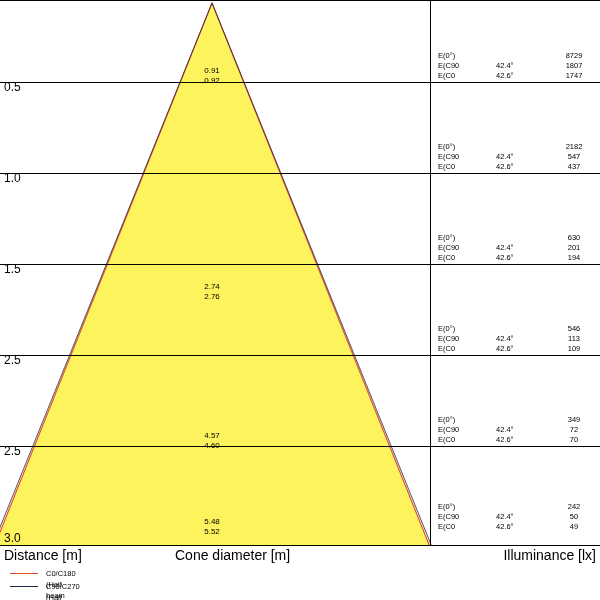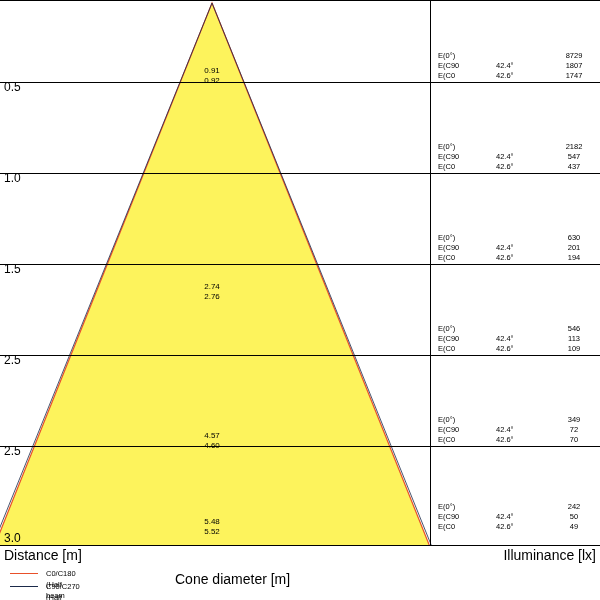--- a/index.html
+++ b/index.html
@@ -71,21 +71,21 @@
   .ill-angle{position:absolute;left:58px;}
   .ill-val{position:absolute;left:110px;width:52px;text-align:center;}
 
   
   .cap{
     position:absolute;
     font-size:14px;
     line-height:10px;
   }
   .cap-left{left:4px;top:550px;}
-  .cap-mid{left:175px;top:550px;margin-top:24px;}
+  .cap-mid{left:175px;top:550px;}
   .cap-right{right:4px;top:550px;text-align:right;}
 
   
   .legend{
     position:absolute;
     left:10px;
     font-size:7.5px;
     line-height:11px;
   }
   .legend-row{position:relative;height:11px;margin-bottom:2px;}

